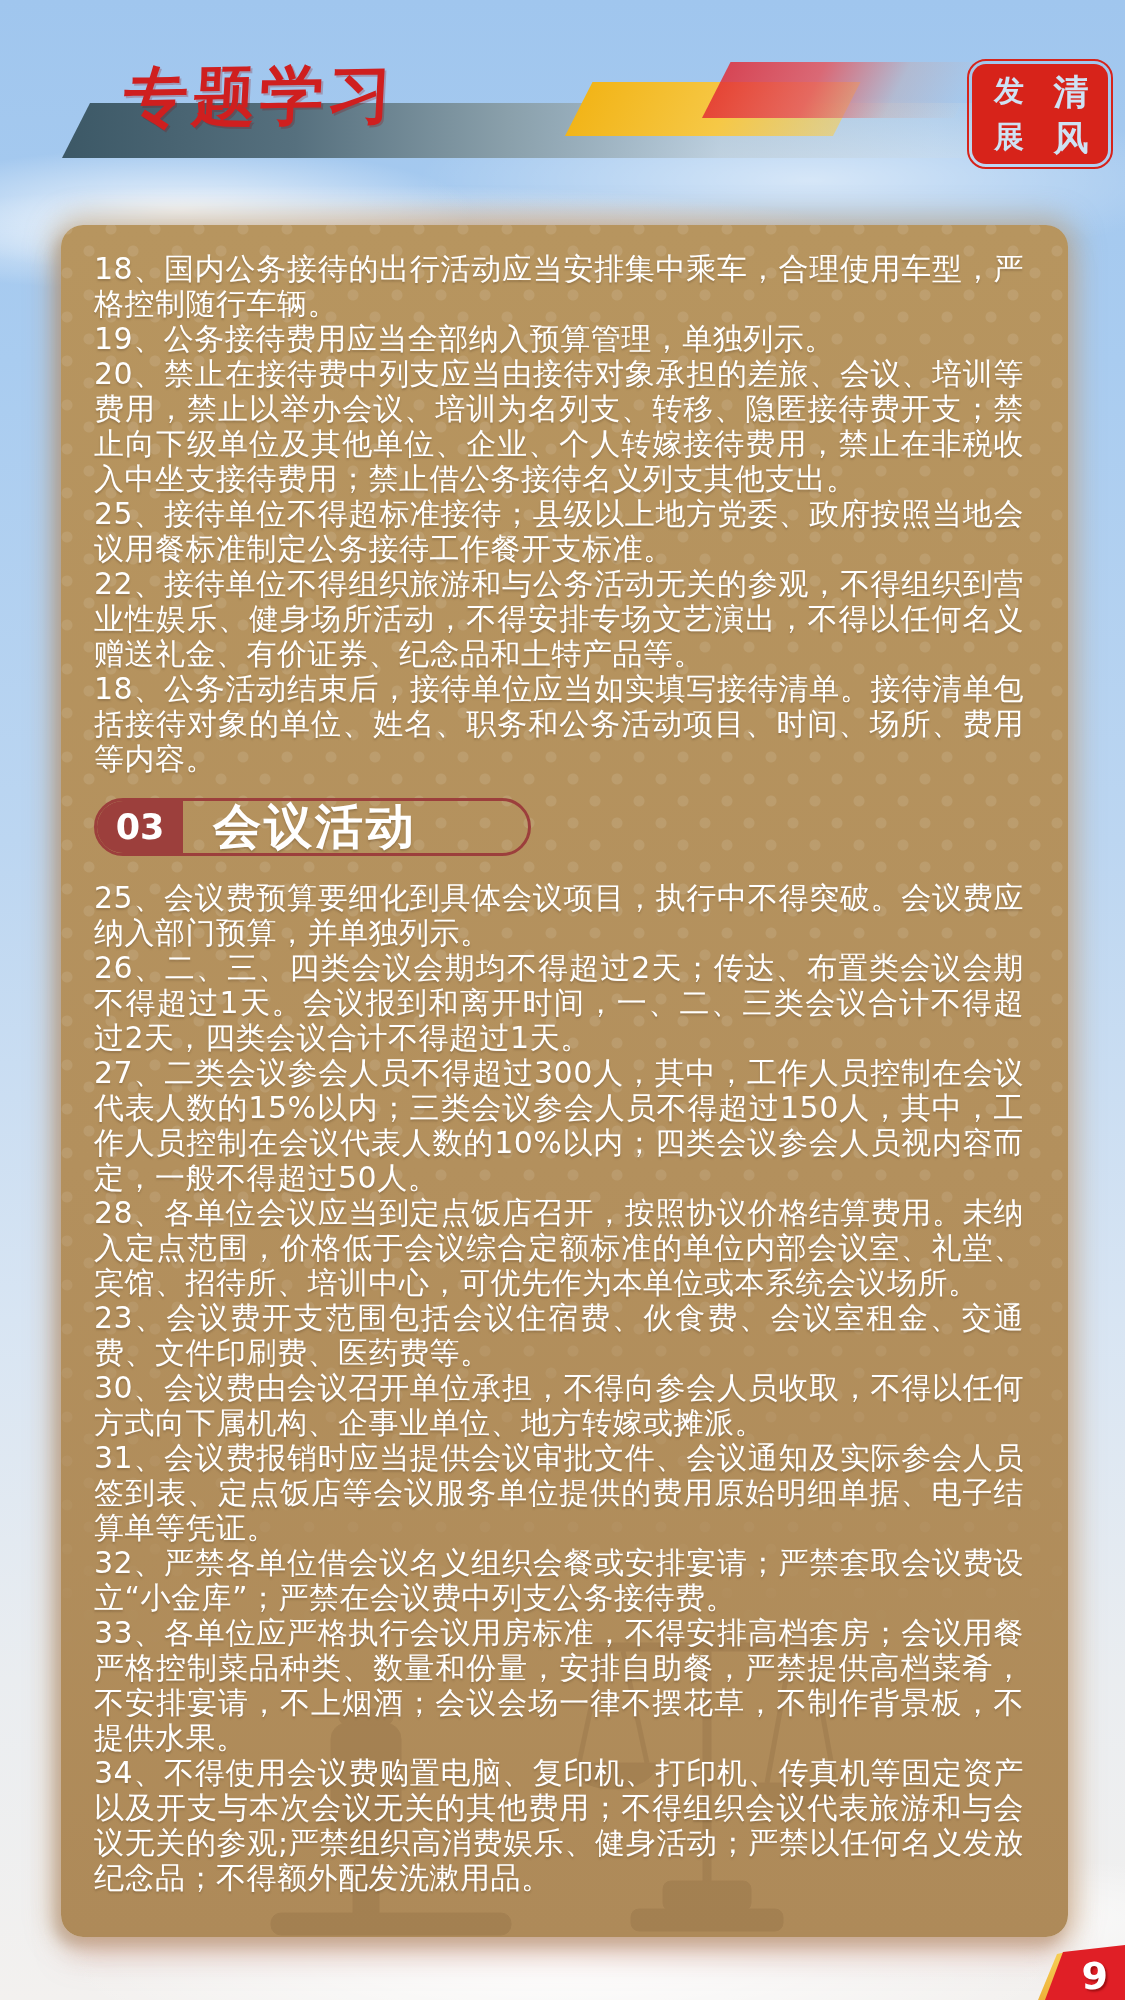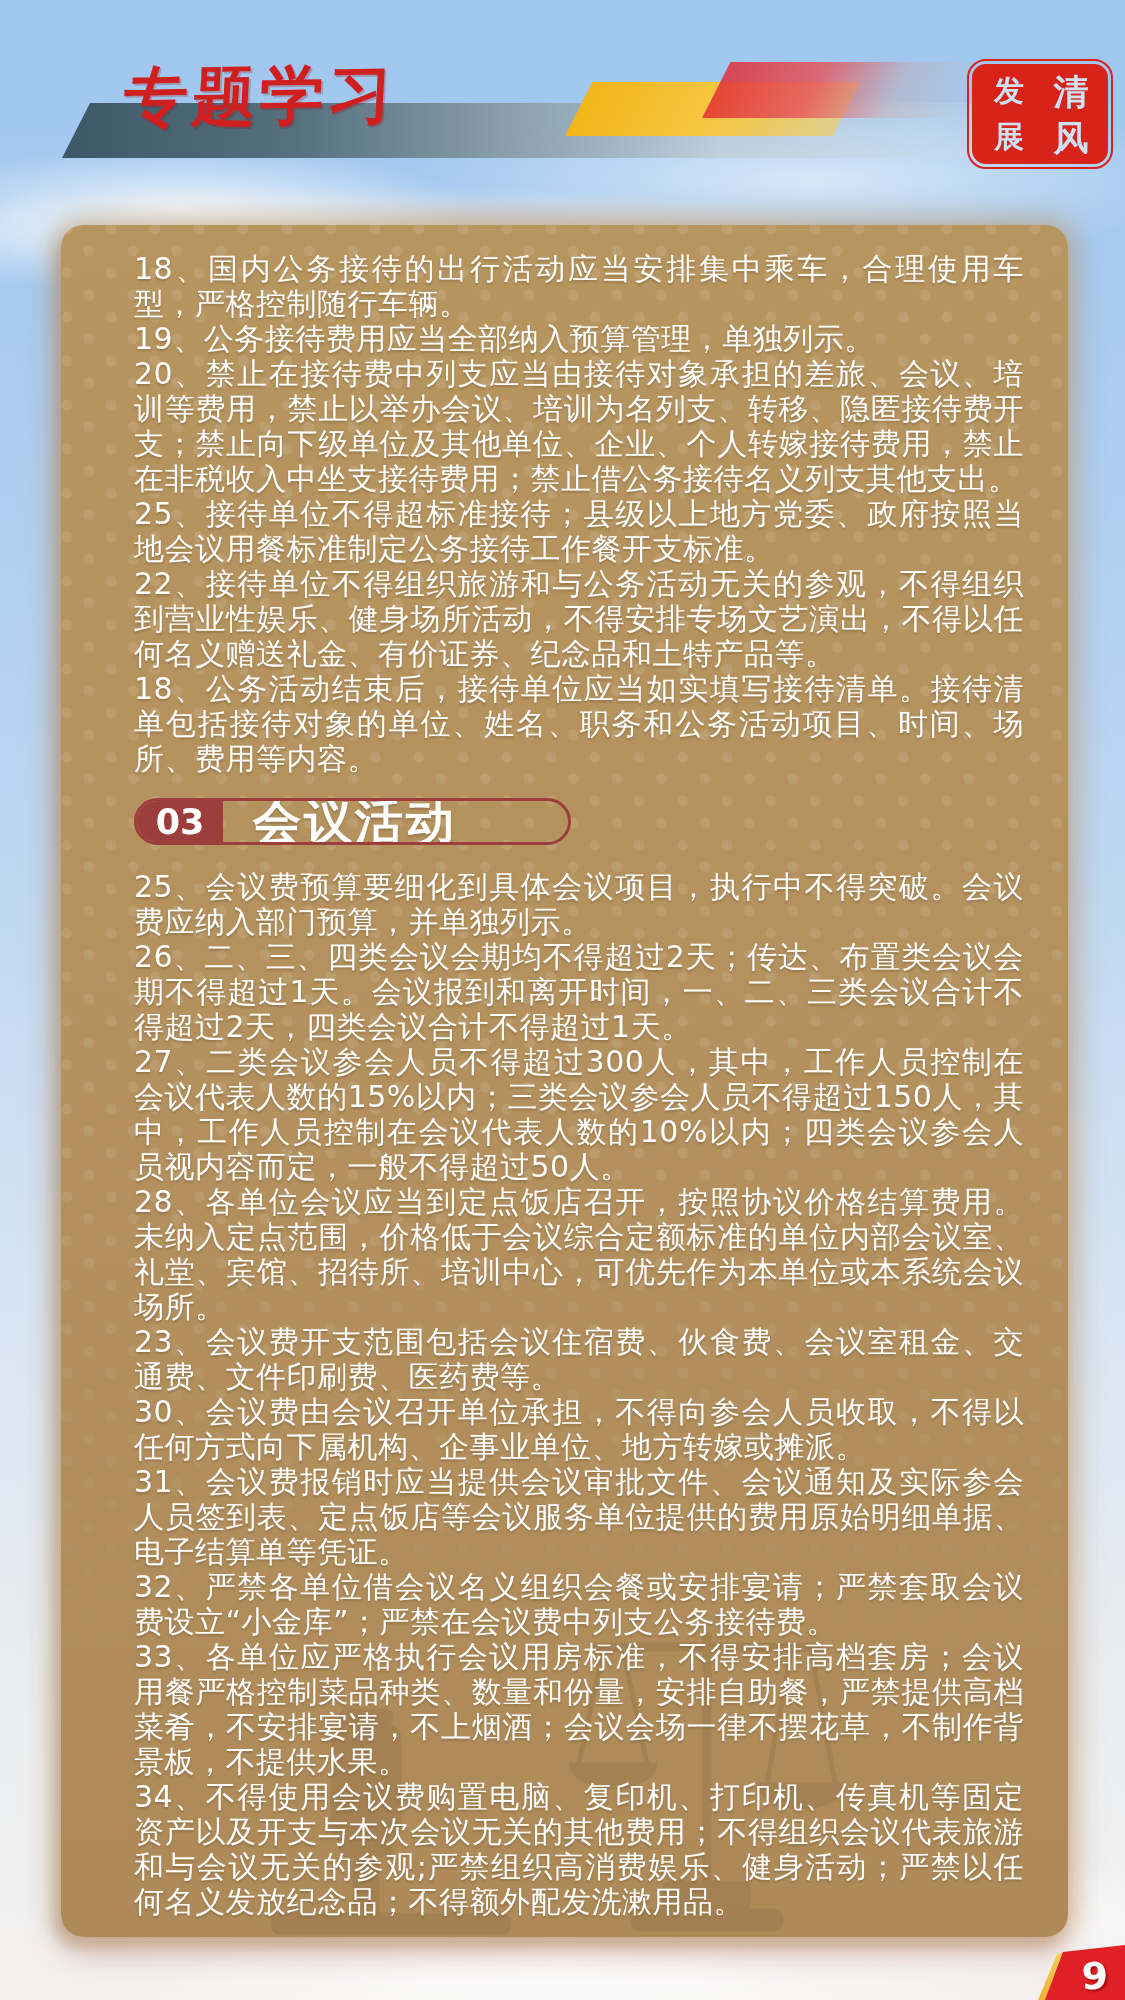--- a/index.html
+++ b/index.html
@@ -63,27 +63,27 @@
   .dots{
     position:absolute;inset:0;pointer-events:none;
     background-image:
       radial-gradient(circle, rgba(255,255,255,.10) 0 5px, rgba(255,255,255,0) 6px),
       radial-gradient(circle, rgba(255,255,255,.10) 0 5px, rgba(255,255,255,0) 6px);
     background-size:44px 44px,44px 44px;background-position:6px 4px,28px 26px;
     -webkit-mask-image:linear-gradient(180deg,#000 0%,#000 55%,transparent 85%);
     mask-image:linear-gradient(180deg,#000 0%,#000 55%,transparent 85%);
   }
   .watermark{position:absolute;left:150px;bottom:-6px;opacity:.16;pointer-events:none;}
-  .content{position:relative;padding:26px 44px 0 33px;margin-left:40px;}
+  .content{position:relative;padding:26px 44px 0 33px;}
   .rules p{
     margin:0;color:#ffffff;font-size:30px;line-height:35px;letter-spacing:.5px;
     text-align:justify;text-shadow:0 2px 2px rgba(96,72,44,.35);
   }
   .badge{
-    display:flex;align-items:center;width:437px;height:47px;box-sizing:border-box;
+    display:flex;align-items:center;width:437px;height:58px;box-sizing:border-box;
     margin:22px 0 24px 0;border:3px solid #9c3f3c;border-radius:30px;overflow:hidden;
   }
   .badge-num{
     width:86px;height:100%;background:#9c3f3c;color:#fff;flex:0 0 auto;
     display:flex;align-items:center;justify-content:center;
     font-size:35px;font-weight:bold;
   }
   .badge-label{
     margin-left:30px;color:#fff;font-size:48px;font-weight:bold;letter-spacing:3px;
     text-shadow:0 2px 2px rgba(96,72,44,.35);

